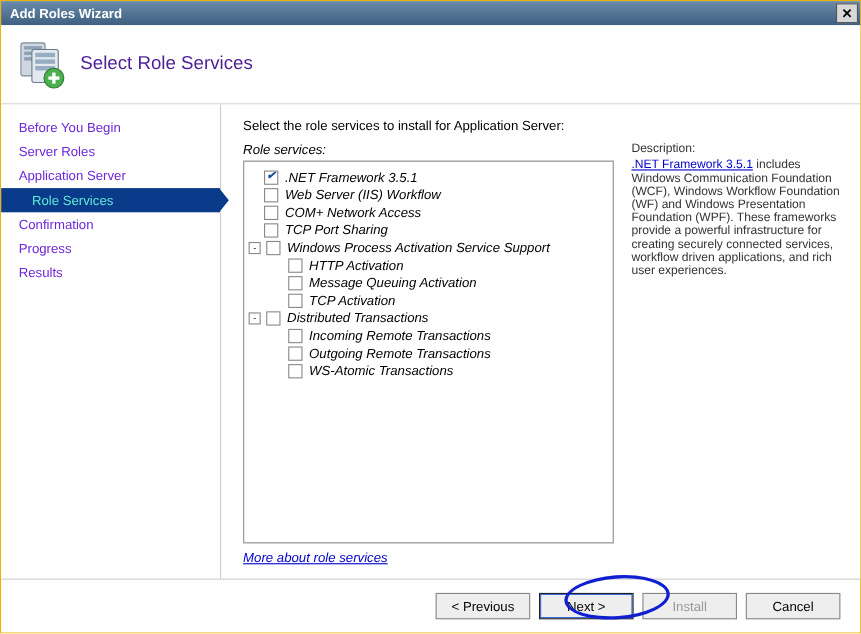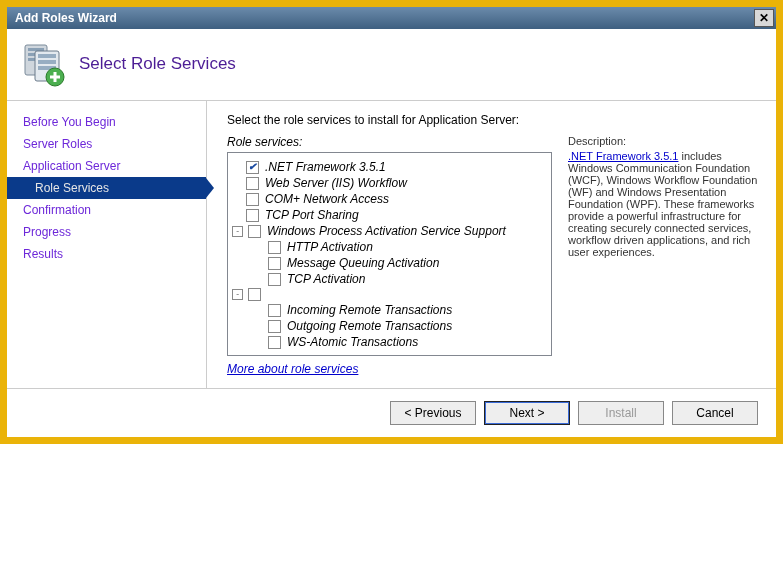--- a/index.html
+++ b/index.html
@@ -1,28 +1,28 @@
 <!DOCTYPE html>
 <html><head>
 <meta charset="utf-8">
 <style>
   * { box-sizing: border-box; }
   html, body { margin:0; padding:0; font-family: "Segoe UI", Tahoma, sans-serif; font-size:12px; color:#000; background:#fff; }
-  .window { width:783px; height:444px; border:7px solid #eab308; position:relative; display:flex; flex-direction:column; }
+  .window { width:783px; height:576px; border:1px solid #eab308; position:relative; display:flex; flex-direction:column; }
   .titlebar { background: linear-gradient(#6b8bab,#3e5f80); height:22px; display:flex; align-items:center; justify-content:space-between; padding:0 2px; }
   .titlebar-text { color:#fff; font-weight:bold; font-size:12px; padding-left:6px; }
   .close-btn { width:20px; height:18px; background:#d8d8d8; border:1px solid #555; display:flex; align-items:center; justify-content:center; font-family: Arial; font-size:12px; font-weight:bold; color:#000; }
   .header-band { background:#fff; border-bottom:1px solid #ccc; padding:8px 12px 10px 12px; display:flex; align-items:center; gap:14px; height:72px; }
   .header-icon { width:46px; height:46px; position:relative; }
   .header-icon svg { width:46px; height:46px; }
   .header-title { font-size:17px; color:#4c1d95; font-family:"Segoe UI",Tahoma,sans-serif; }
   .body { flex:1; display:flex; background:#fff; border-bottom:1px solid #ccc; overflow:hidden; }
   .sidebar { width:200px; border-right:1px solid #ccc; padding:10px 0; }
   .side-item { padding:4px 16px; color:#6d28d9; cursor:pointer; }
-  .side-item.sel { background:#0a3a8a; color:#e5e5e5; position:relative; }
+  .side-item.sel { background:#0a3a8a; color:#5eead4; position:relative; }
   .side-item.sel::after { content:""; position:absolute; right:-8px; top:50%; transform:translateY(-50%); border-left:8px solid #0a3a8a; border-top:10px solid transparent; border-bottom:10px solid transparent; }
   .side-item.sub { padding-left:28px; }
   .main { flex:1; padding:12px 16px 6px 20px; display:flex; flex-direction:column; overflow:hidden; }
   .instr { margin-bottom:8px; }
   .columns { display:flex; gap:16px; flex:1; overflow:hidden; }
   .left-col { flex:1; display:flex; flex-direction:column;font-style:italic; }
   .col-label { margin-bottom:3px; }
   .treebox { flex:1; border:1px solid #828790; background:#fff; padding:6px 4px; overflow:auto; }
   .node { display:flex; align-items:center; gap:3px; padding:1px 0; }
   .depth0 { padding-left:14px; }
@@ -119,20 +119,21 @@
                 <div class="chk"></div>
                 <span class="node-label">Message Queuing Activation</span>
               </div>
               <div class="node depth1">
                 <div class="chk"></div>
                 <span class="node-label">TCP Activation</span>
               </div>
               <div class="node depthE" style="padding-left: 0px;">
                 <div class="expander">-</div>
                 <div class="chk"></div>
+                <span class="node-label">Distributed Transactions</span>
               </div>
               <div class="node depth1">
                 <div class="chk"></div>
                 <span class="node-label">Incoming Remote Transactions</span>
               </div>
               <div class="node depth1">
                 <div class="chk"></div>
                 <span class="node-label">Outgoing Remote Transactions</span>
               </div>
               <div class="node depth1">

